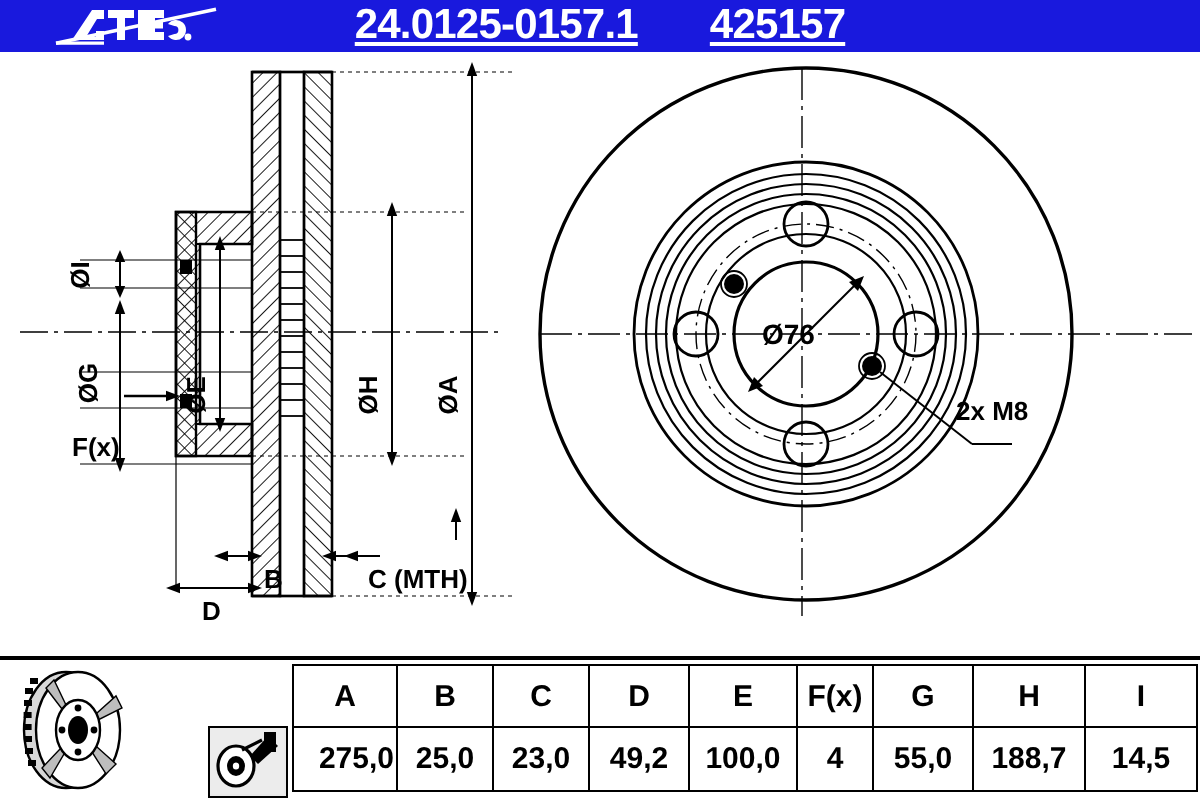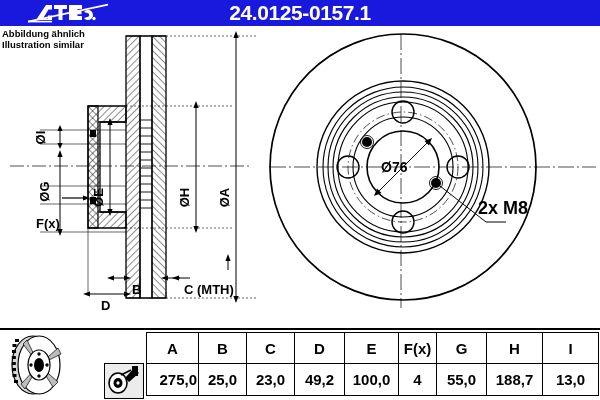--- a/index.html
+++ b/index.html
@@ -28,20 +28,21 @@
   }
   .partno {
     position: absolute; left: 0; top: 0;
     width: 600px; height: 26px;
     display: flex; align-items: center; justify-content: center;
     gap: 36px;
     color: #ffffff;
     font-size: 21px; font-weight: bold;
     letter-spacing: -0.4px;
     font-family: "Liberation Sans", sans-serif;
+    text-decoration: underline;
   }
 
   
   .subtitle {
     position: absolute; left: 2px; top: 28px;
     font-size: 9.5px; font-weight: bold; color: #000;
     line-height: 11px;
   }
 
   
@@ -112,27 +113,24 @@
           <path d="M62 10 a5 5 0 1 1 0 6 l3.2 -1 a2 2 0 1 0 0 -4 Z"></path>
           <circle cx="72" cy="16.5" r="1.7"></circle>
         </g>
 
         <path d="M6 19.6 L86 2.6" stroke="#ffffff" stroke-width="1.8" fill="none"></path>
         <path d="M6 19.6 L30 19.6" stroke="#ffffff" stroke-width="1.6" fill="none"></path>
       </svg>
     </div>
     <div class="partno">
       <span>24.0125-0157.1</span>
+      <span>425157</span>
     </div>
   </div>
 
-  <div class="subtitle">
-    <div>Abbildung ähnlich</div>
-    <div>Illustration similar</div>
-  </div>
 
   <div class="drawing">
     <svg width="600" height="300" viewBox="0 0 600 300">
       <defs>
         <pattern id="hatchR" width="5" height="5" patternUnits="userSpaceOnUse" patternTransform="rotate(45)">
           <line x1="0" y1="0" x2="0" y2="5" stroke="#000" stroke-width="0.9"></line>
         </pattern>
         <pattern id="hatchL" width="5" height="5" patternUnits="userSpaceOnUse" patternTransform="rotate(-45)">
           <line x1="0" y1="0" x2="0" y2="5" stroke="#000" stroke-width="0.9"></line>
         </pattern>
@@ -309,21 +307,21 @@
     <div class="lbl rot" style="left:30px; top:158px; width:28px; text-align:center;">ØG</div>
     <div class="lbl rot" style="left:84px; top:164px; width:28px; text-align:center;">ØE</div>
     <div class="lbl rot" style="left:170px; top:164px; width:28px; text-align:center;">ØH</div>
     <div class="lbl rot" style="left:210px; top:164px; width:28px; text-align:center;">ØA</div>
     <div class="lbl" style="left:36px; top:190px;">F(x)</div>
     <div class="lbl" style="left:132px; top:256px;">B</div>
     <div class="lbl" style="left:184px; top:256px;">C (MTH)</div>
     <div class="lbl" style="left:101px; top:272px;">D</div>
 
     <div class="lbl" style="left:381px; top:133px; font-size:14px;text-align:right;">Ø76</div>
-    <div class="lbl" style="left:478px; top:172px; font-size:18px;">2x M8</div>
+    <div class="lbl" style="left:478px; top:172px; font-size:13px;">2x M8</div>
   </div>
 
   <div class="bottom">
 
     <div class="discpic">
       <svg width="72" height="66" viewBox="0 0 72 66">
         <g stroke="#000" stroke-width="1.2" fill="#ffffff">
 
           <ellipse cx="30" cy="33" rx="21" ry="29" fill="#d8d8d8"></ellipse>
           <ellipse cx="36" cy="33" rx="21" ry="29" fill="#ffffff"></ellipse>
@@ -388,18 +386,18 @@
       </tr>
       <tr>
         <td style="width: 52px; text-align: right;">275,0</td>
         <td style="width: 48px; margin-left: 25px;">25,0</td>
         <td style="width: 48px; margin-top: 31px;">23,0</td>
         <td style="width: 50px;">49,2</td>
         <td style="width: 54px;">100,0</td>
         <td style="width: 38px;">4</td>
         <td style="width: 50px;">55,0</td>
         <td style="width: 56px;">188,7</td>
-        <td style="width: 56px;">13,0</td>
+        <td style="width: 56px;">14,5</td>
       </tr>
     </tbody>
       </table>
   </div>
 </div>
 
 </body></html>

